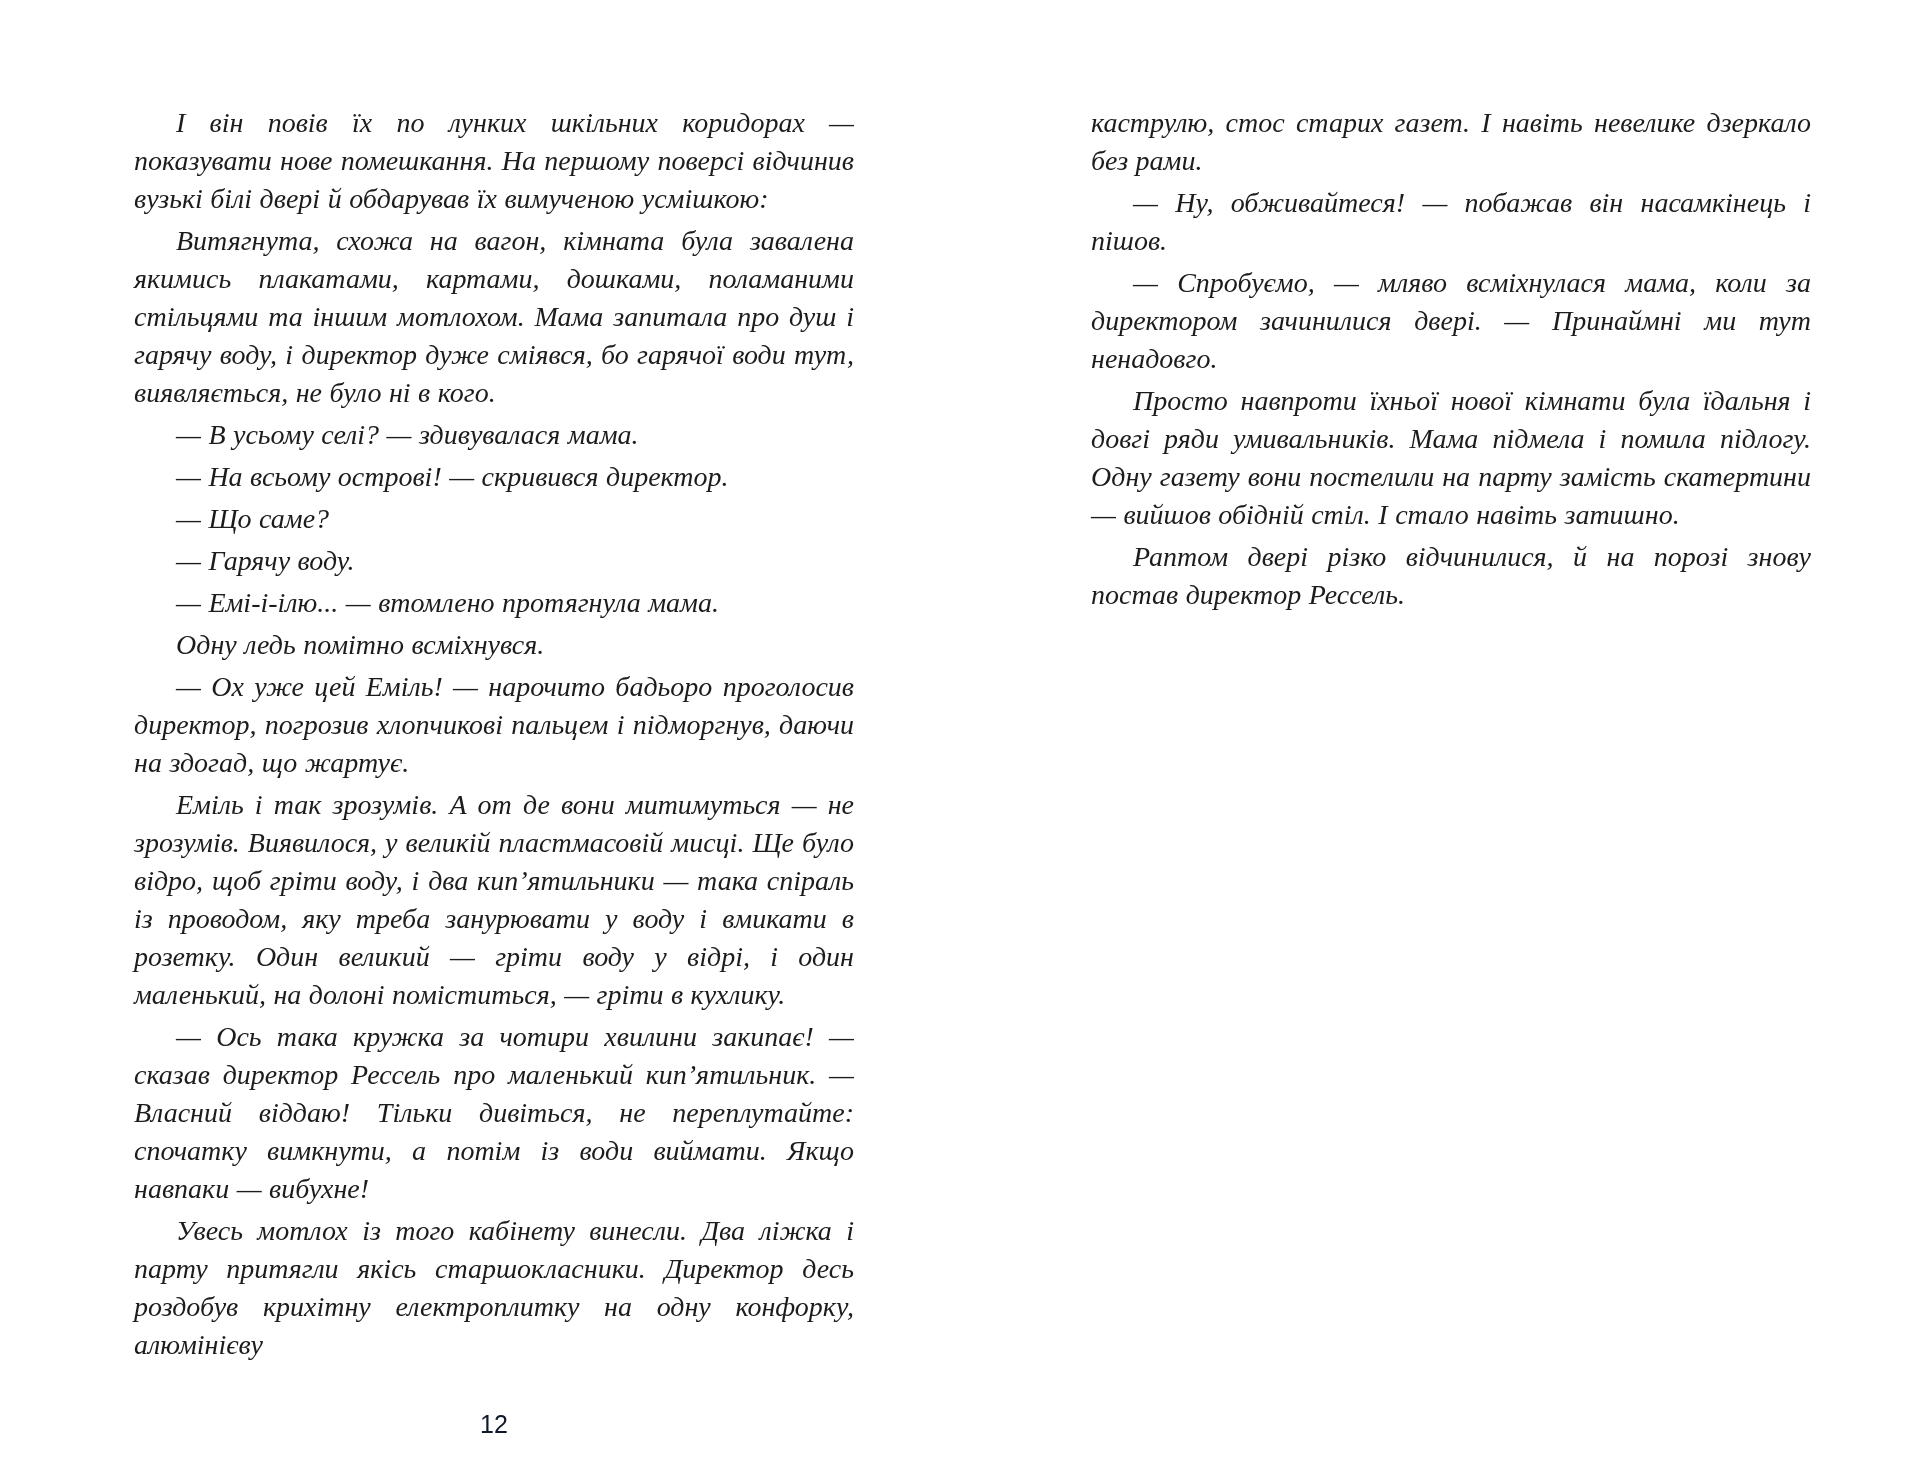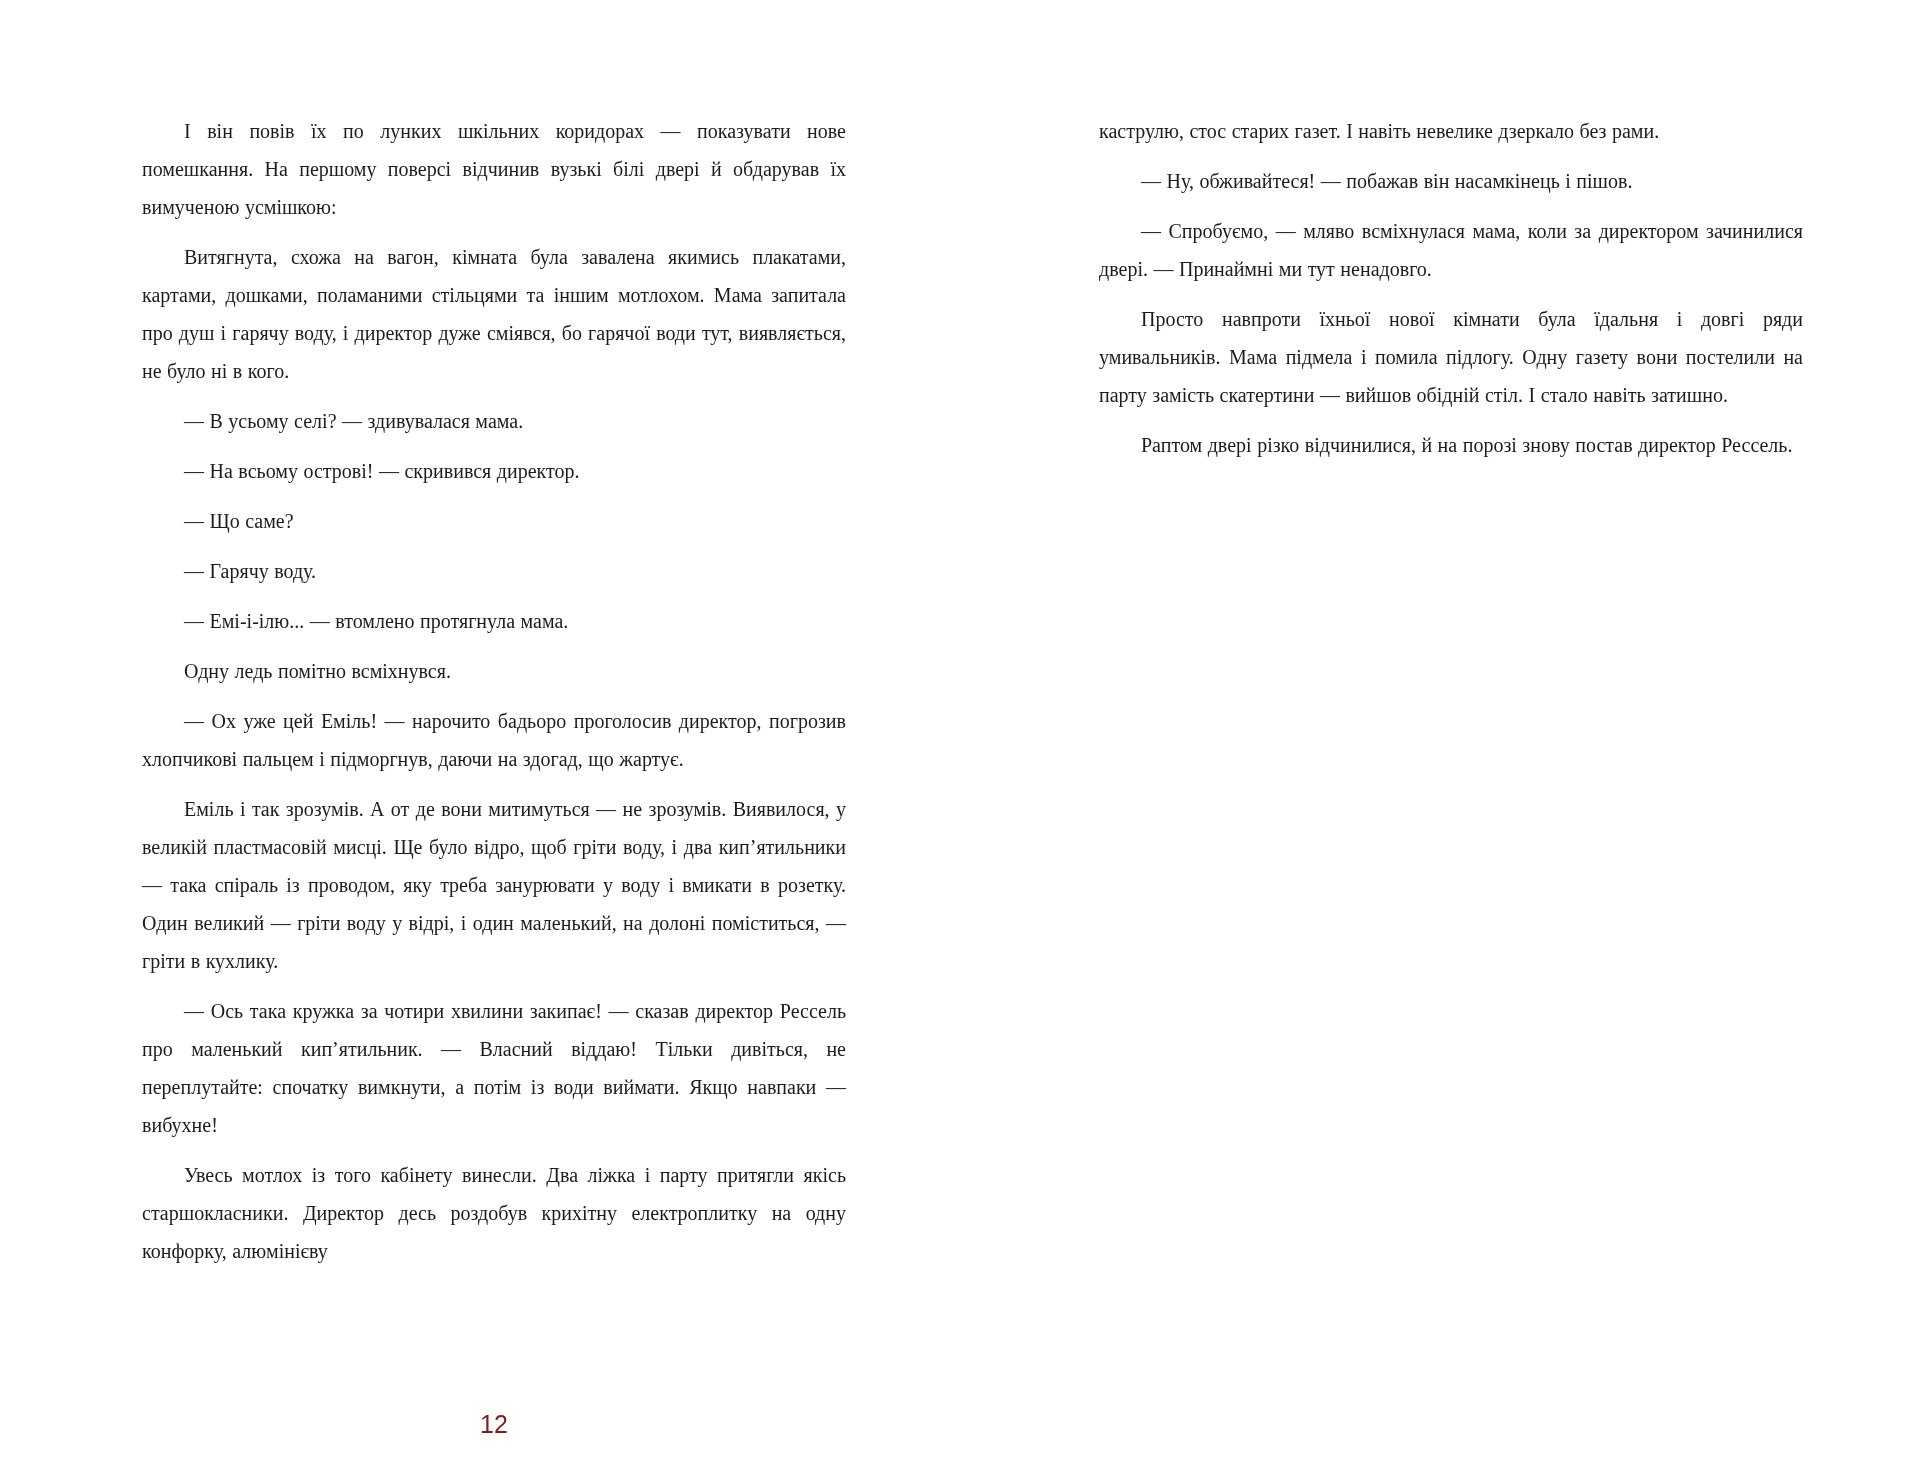--- a/index.html
+++ b/index.html
@@ -29,39 +29,40 @@
     width: 728px;
   }
   .page-right {
     left: 1087px;
     width: 728px;
   }
   .text-column {
     padding-top: 100px;
   }
   p.para {
-    margin: 12px;
-    font-size: 20px;
+    margin: 4px;
+    font-size: 28px;
     line-height: 38px;
     text-align: justify;
     color: #1c1c1c;
     word-spacing: 0.5px;
+    font-style: italic;
   }
   p.para.indent {
     text-indent: 42px;
   }
   .page-number {
     position: absolute;
     top: 1410px;
     left: 0;
     width: 100%;
     text-align: center;
     font-size: 25px;
     font-family: "Liberation Sans", "DejaVu Sans", sans-serif;
-    color: #7f1d1d;
+    color: #0f172a;
   }
 </style>
 </head>
 <body>
 
 <div class="spread">
 
   <div class="page page-left">
     <div class="text-column">
         <p class="para indent">І він повів їх по лунких шкільних коридорах — показувати нове помешкання. На першому поверсі відчинив вузькі білі двері й обдарував їх вимученою усмішкою:</p>

